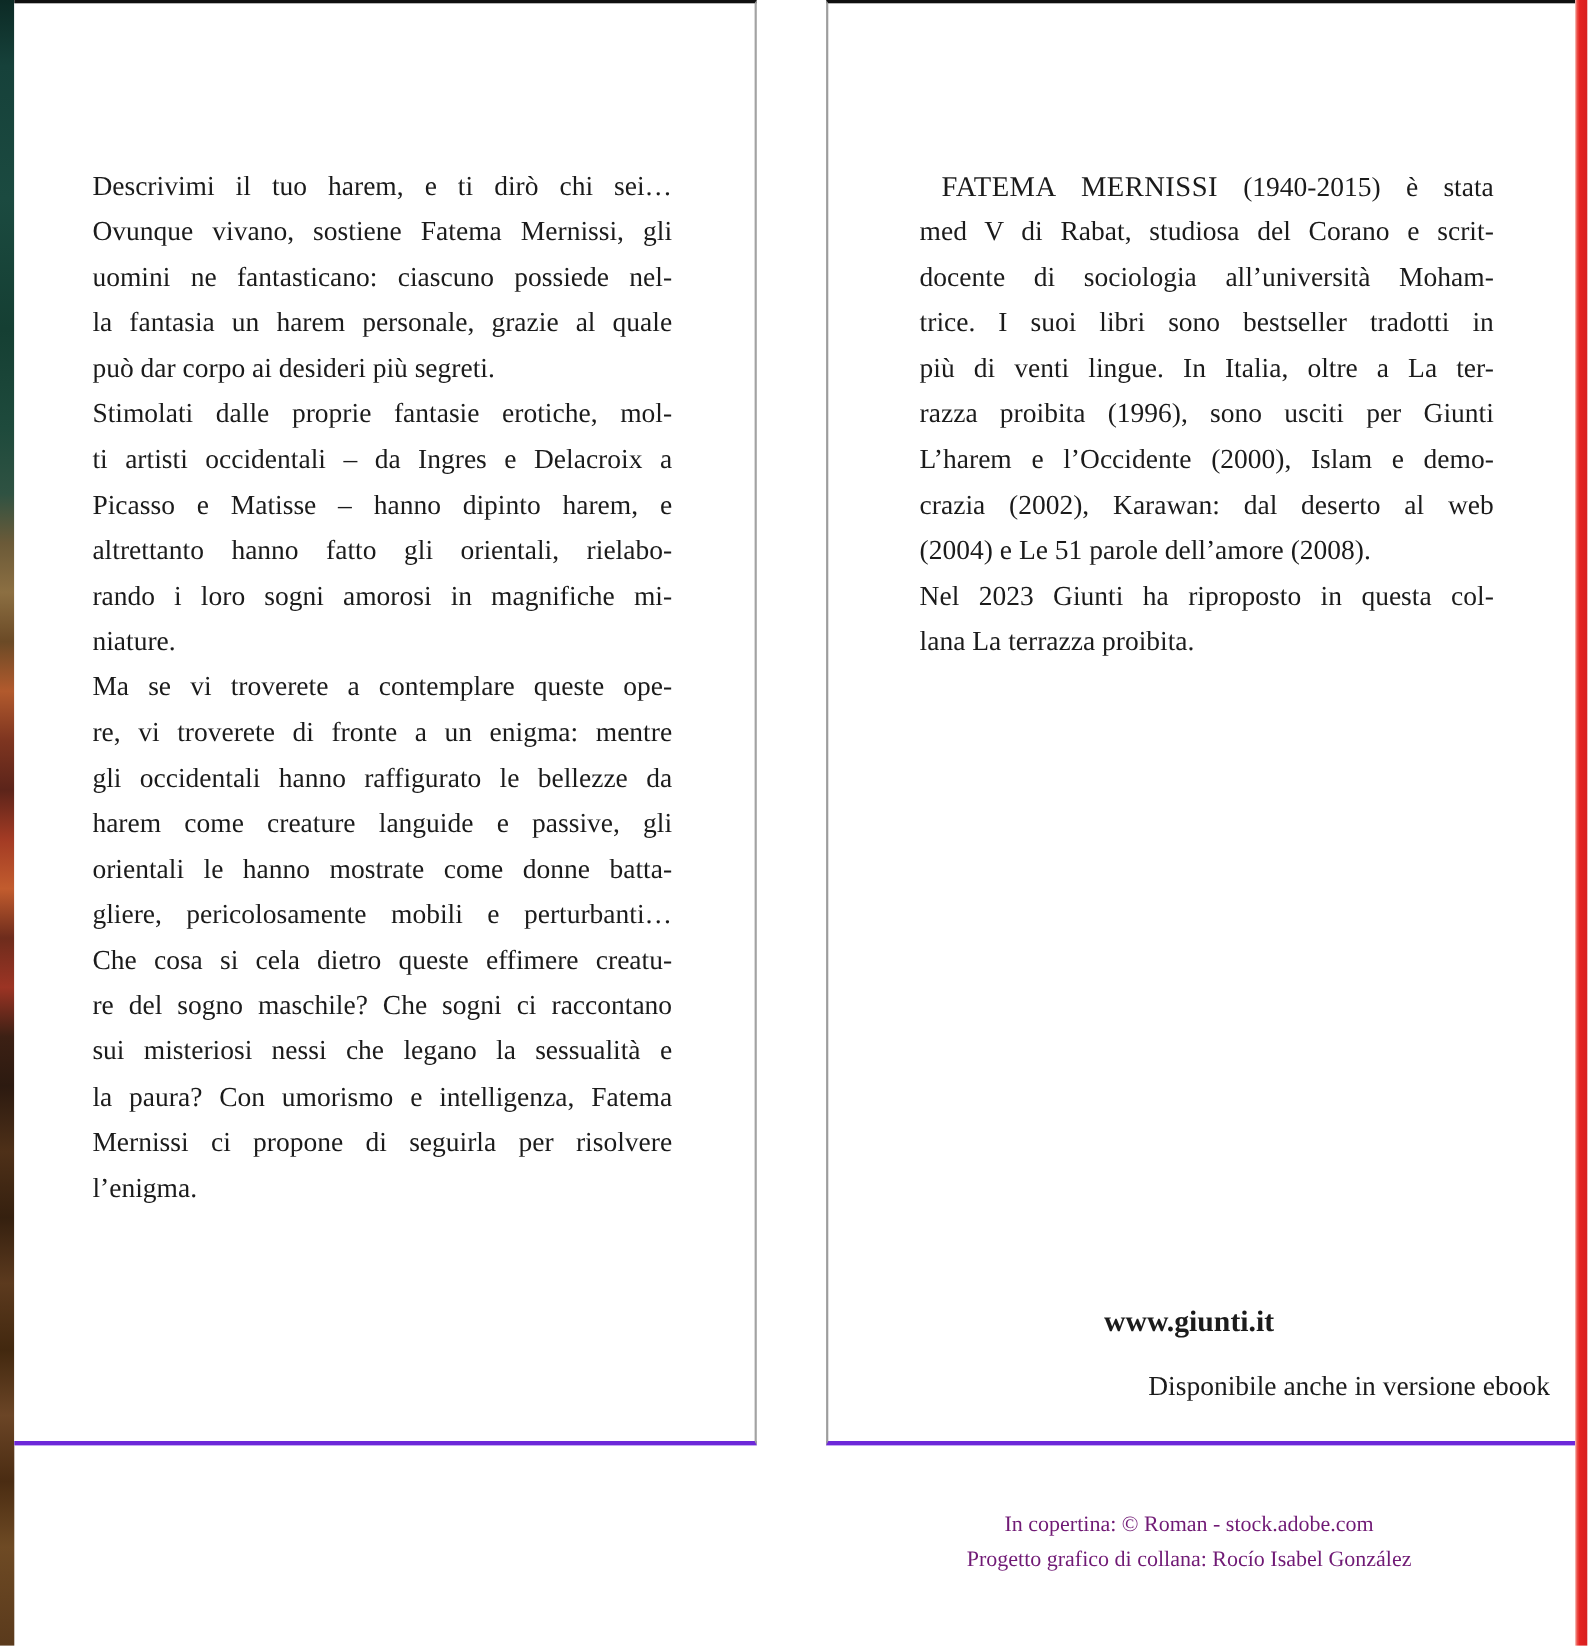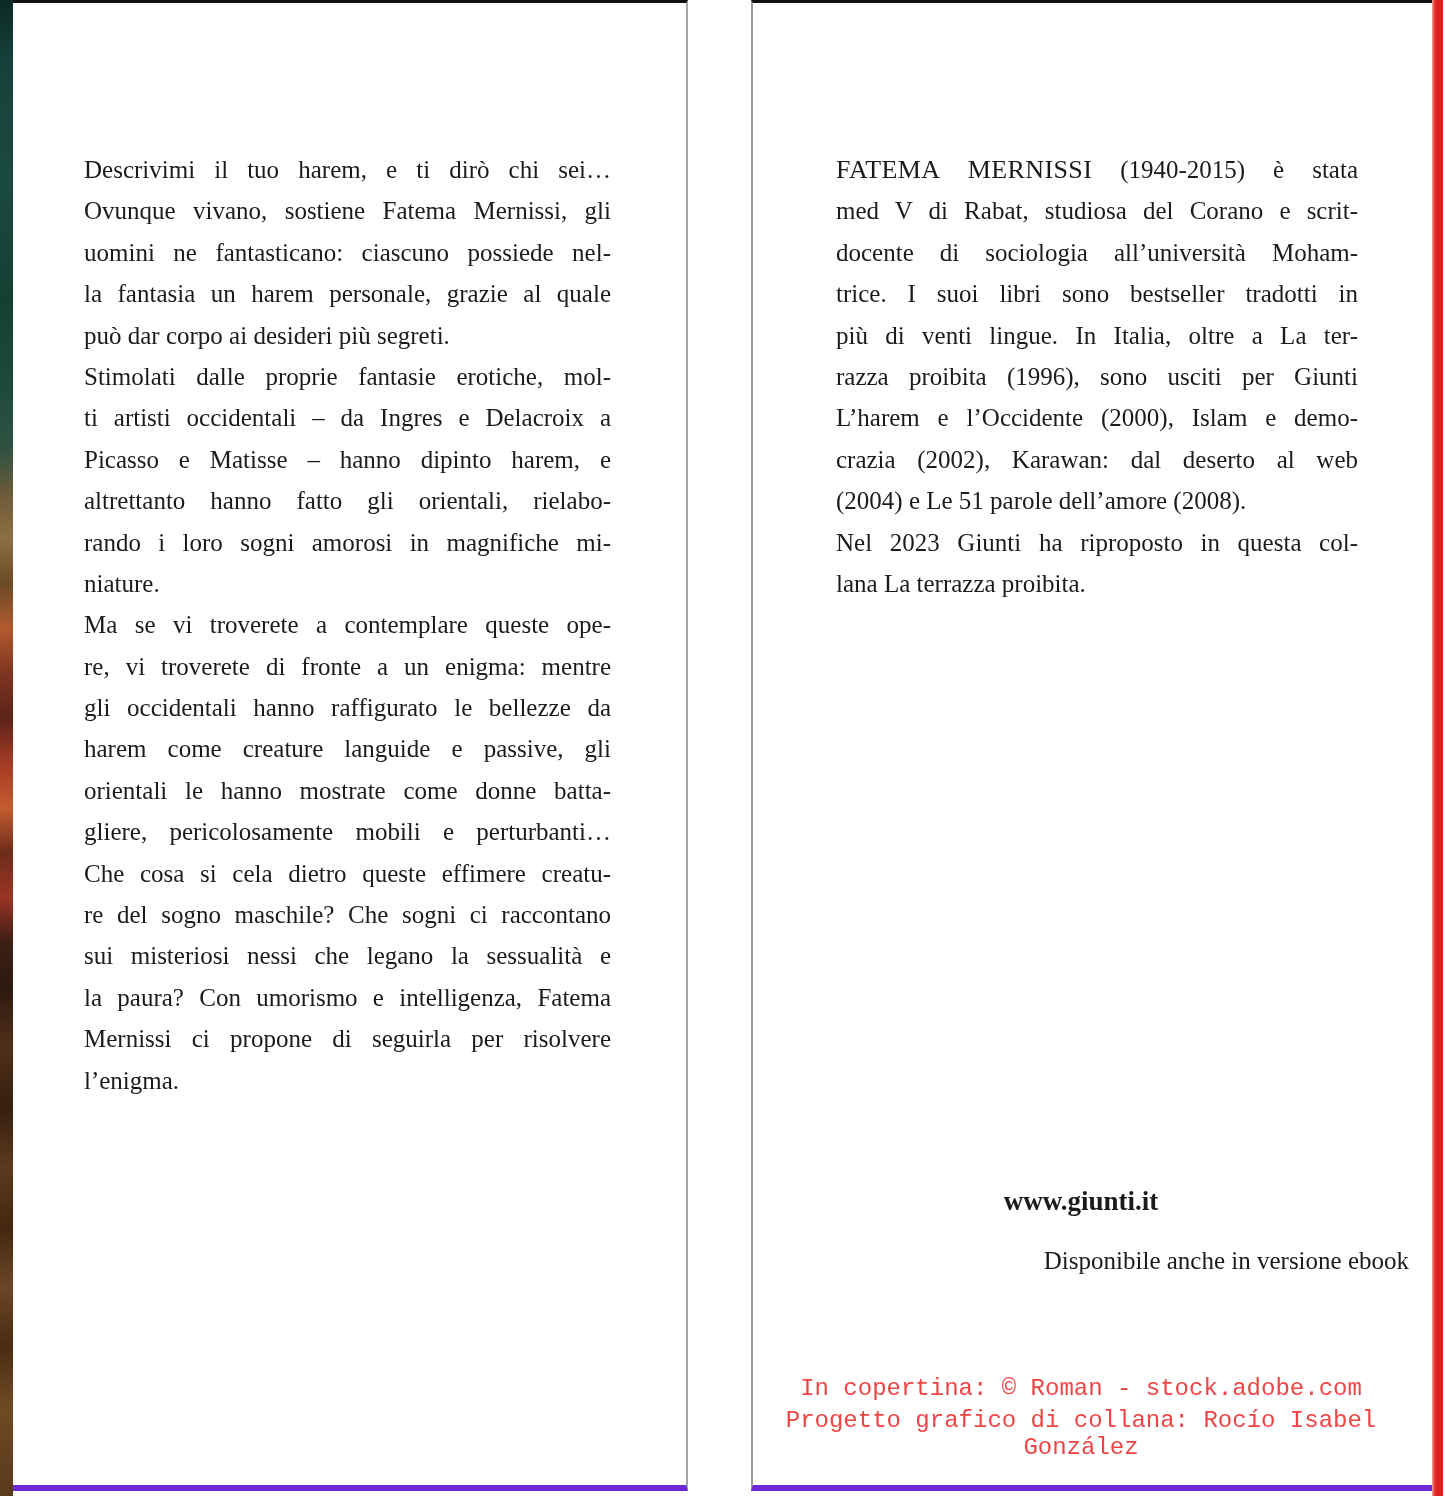--- a/index.html
+++ b/index.html
@@ -21,54 +21,54 @@
       #9c3424 60%, #3c2014 63%, #2c1a10 66%, #4e3018 70%, #35200f 74%,
       #5c3a1e 78%, #42280f 82%, #6b4526 86%, #4a2c12 90%, #6e4a24 94%,
       #5a3a1c 100%);
   }
   
   .red-strip {
     position: absolute; left: 1432px; top: 0; width: 11px; height: 1496px;
     background: linear-gradient(to right, #f2a9a2 0px, #ec4a44 2px, #e42322 4px, #d81f1f 100%);
   }
   .panel {
-    position: absolute; top: 0; height: 1491px;
+    position: absolute; top: 0; height: 1314px;
     background: #ffffff; box-sizing: border-box;
     border-top: 3px solid #101010;
-    border-bottom: 6px solid #6d28d9;
+    border-bottom: 4px solid #6d28d9;
   }
   .panel-left  { left: 13px;  width: 675px; border-right: 2px solid #a3a3a3; }
   .panel-right { left: 751px; width: 681px; border-left: 2px solid #9d9d9d; }
 
   .textcol {
     position: absolute;
     font-size: 25px; line-height: 41.4px;
     letter-spacing: 0px;
   }
   .blurb { left: 71px; top: 146px; width: 527px; }
   .bio   { left: 83px; top: 146px; width: 522px; }
 
   .line { text-align: justify; text-align-last: justify; height: 41.4px; overflow: visible; }
   .line.pend { text-align-last: left; }
   .line .i { }
-  .line .caps { font-size: 26px; letter-spacing: 0.4px; }
+  .line .caps { font-size: 26px; letter-spacing: 0.4px; margin-left: 20px; }
 
   .site {
     position: absolute; top: 1183px; left: 0; right: 23px;
     text-align: center; font-weight: bold; font-size: 27px;
   }
   .ebook {
     position: absolute; top: 1244px; left: 0; right: 23px;
     text-align: right; font-size: 25px;
   }
   .credit {
     position: absolute; left: 0; right: 23px;
     text-align: center;
-    font-family: Liberation Mono, monospace;
-    font-size: 24px; color: #ef4444;
+    font-family: Liberation Serif, serif;
+    font-size: 20px; color: #701a75;
   }
   .credit-1 { top: 1372px; }
   .credit-2 { top: 1404px; }
 </style>
 </head>
 <body>
 
 <div class="cover-strip"></div>
 
 <div class="panel panel-left">

